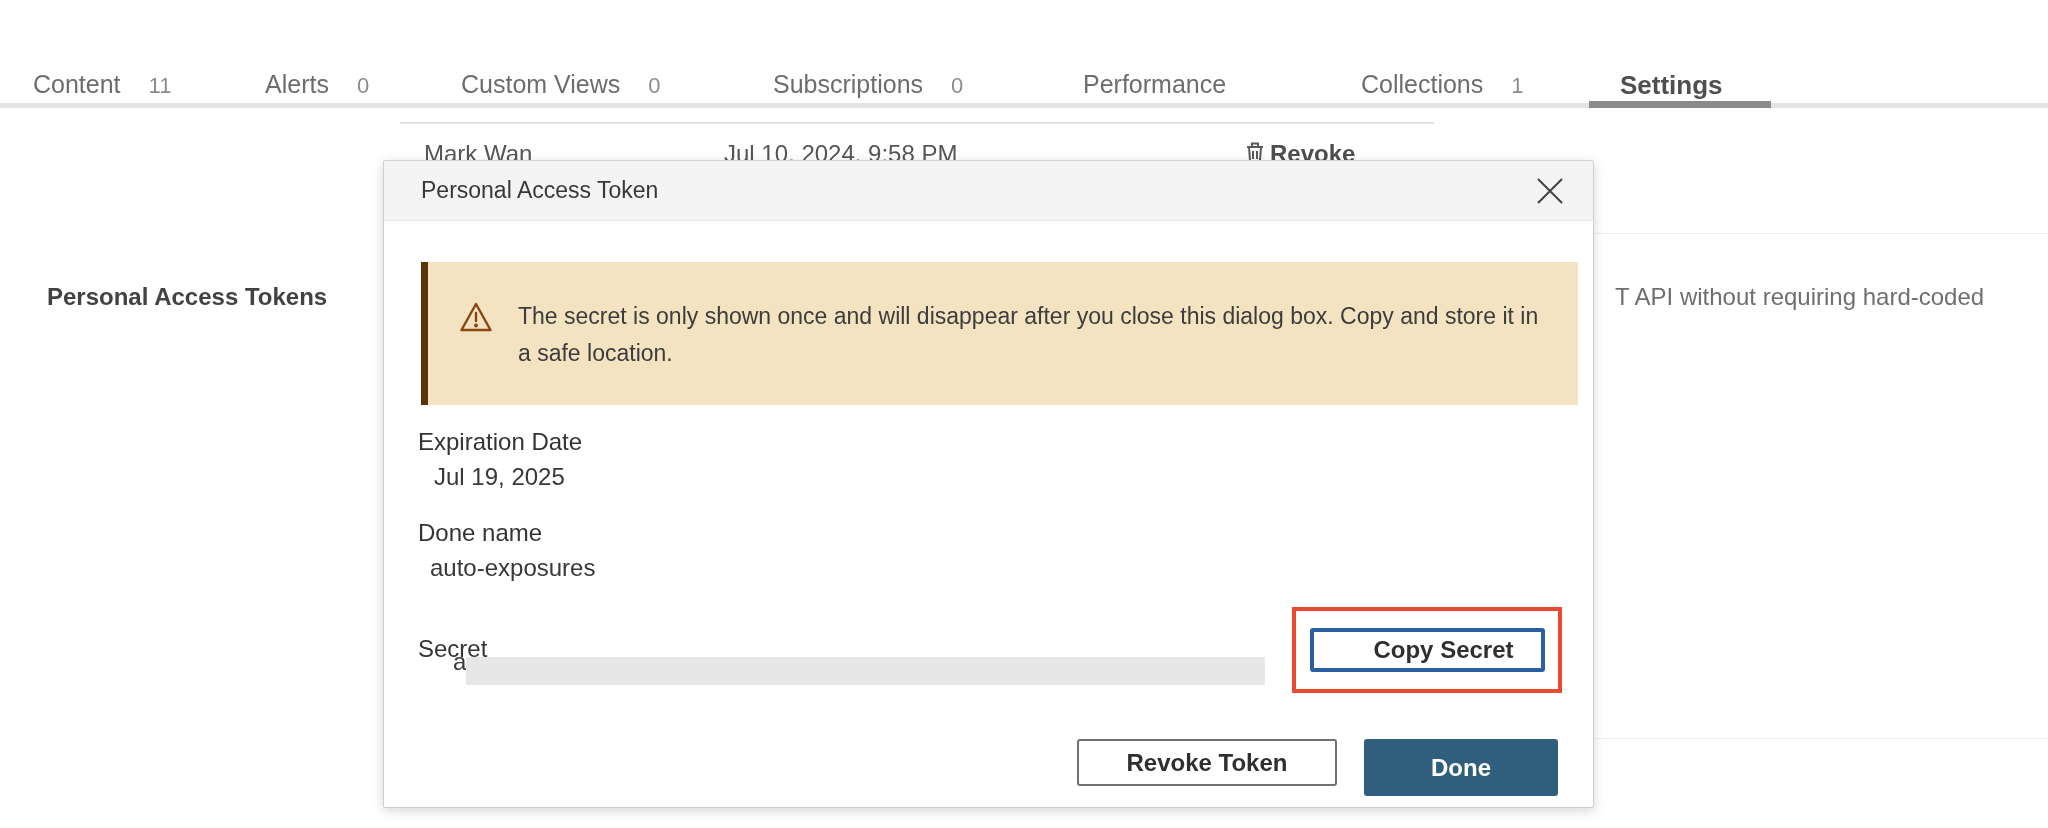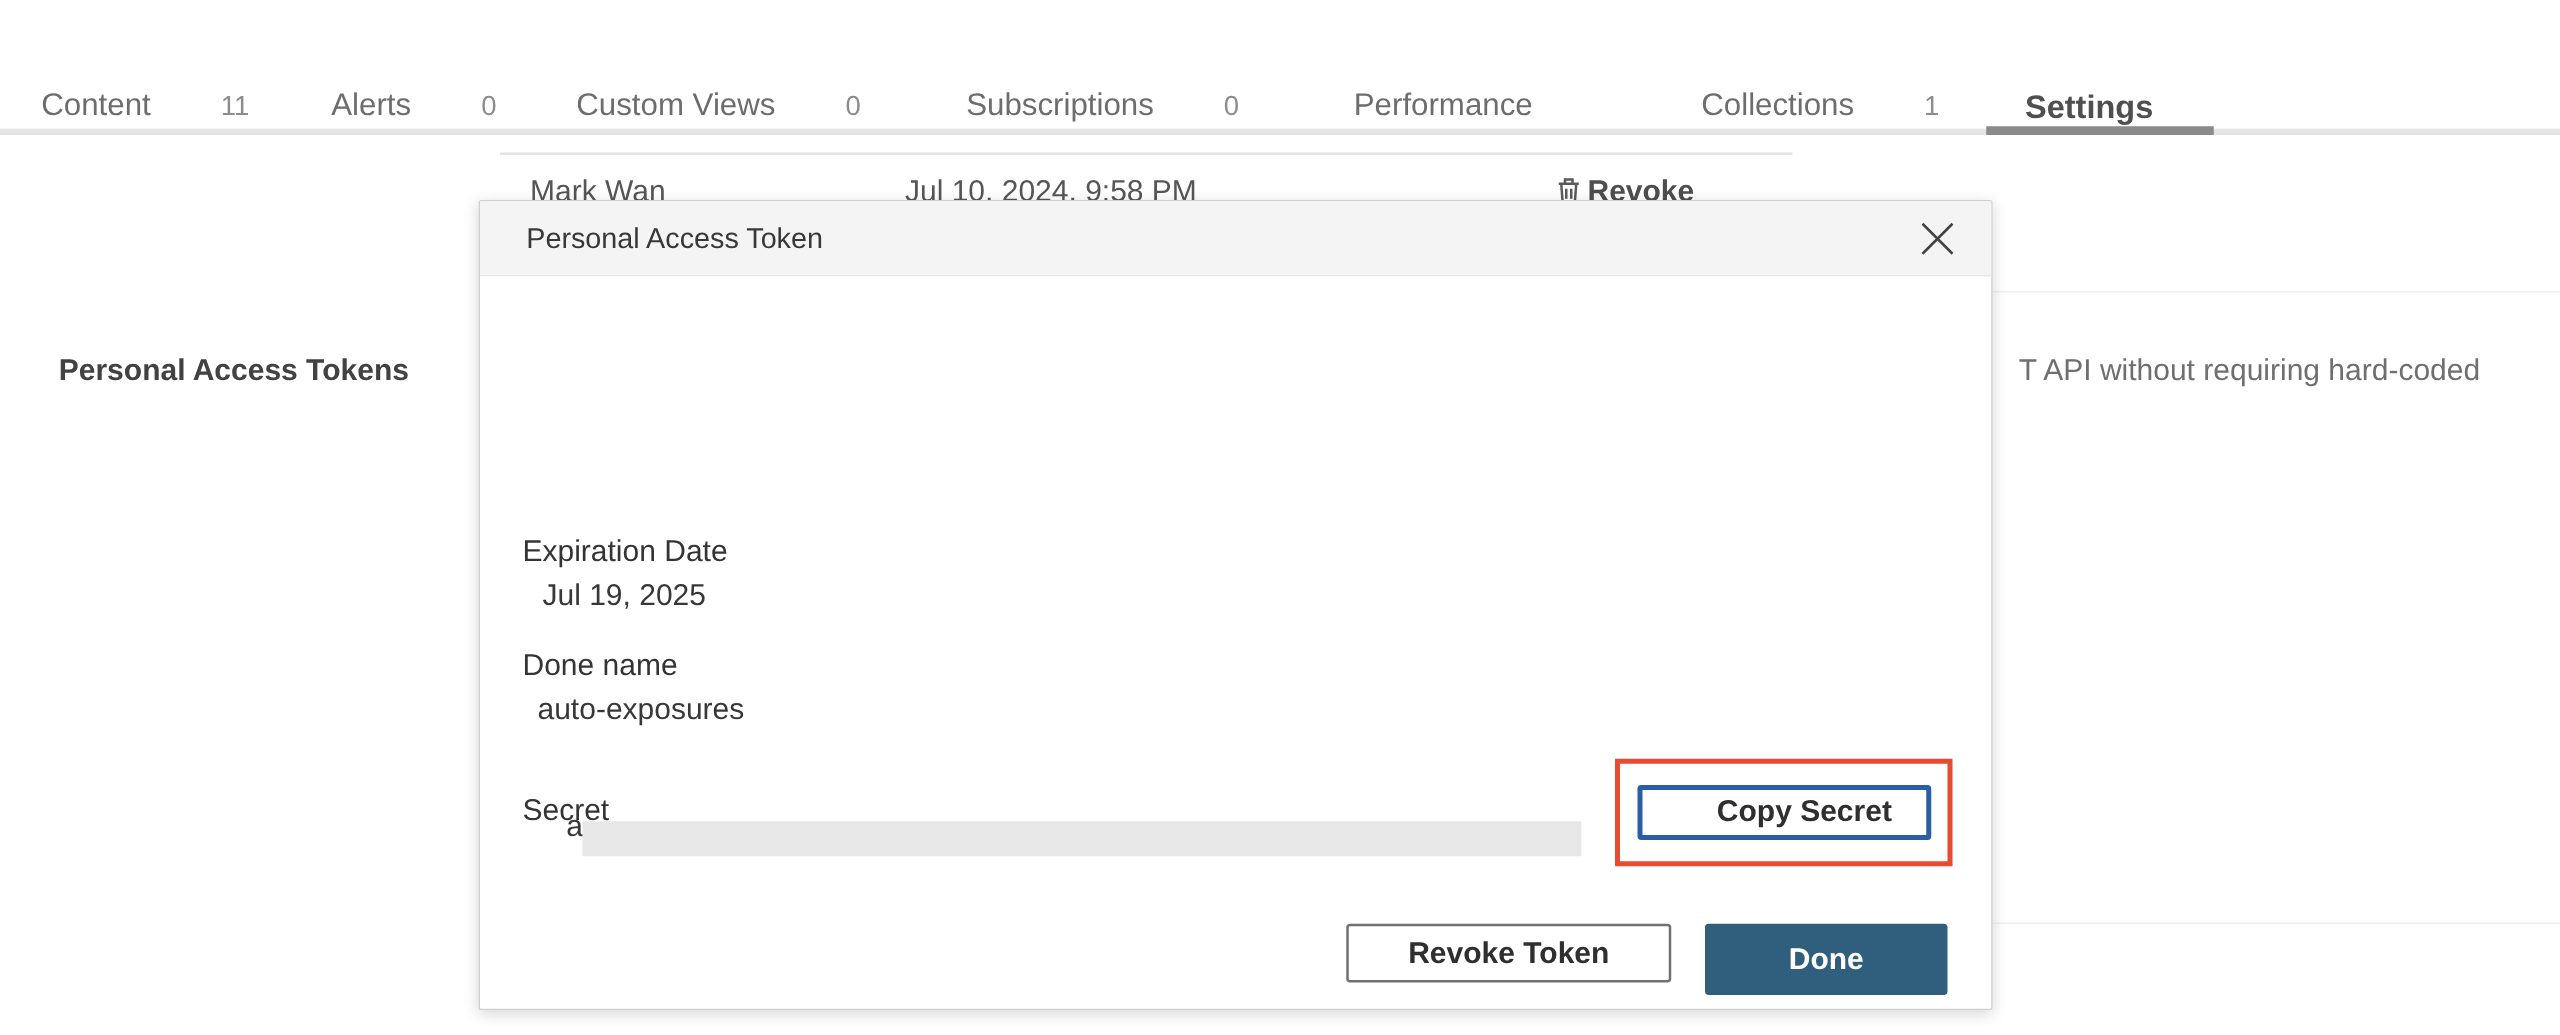--- a/index.html
+++ b/index.html
@@ -3,21 +3,21 @@
 <meta charset="utf-8">
 <style>
   * { margin:0; padding:0; box-sizing:border-box; }
   html,body { width:2048px; height:828px; overflow:hidden; background:#fff;
               font-family:"Liberation Sans", sans-serif; color:#3a3a3a; }
   .stage { position:relative; width:2048px; height:828px; background:#fff; }
 
   
   .tabbar { position:absolute; left:0; top:0; width:2048px; height:108px;
             border-bottom:5px solid #e4e4e4; background:#fff; }
-  .tab { position:absolute; top:70px; display:flex; align-items:baseline; gap:56px;
+  .tab { position:absolute; top:70px; display:flex; align-items:baseline; gap:28px;
          font-size:25px; color:#6d6d6d; cursor:pointer; white-space:nowrap; }
   .tab .tab-count { font-size:22px; color:#8c8c8c; }
   .tab .tab-count:empty { display:none; }
   .tab.active { font-weight:bold; color:#4f4f4f; font-size:26px; }
   .tab-0{left:33px;} .tab-1{left:265px;} .tab-2{left:461px;} .tab-3{left:773px;}
   .tab-4{left:1083px;} .tab-5{left:1361px;} .tab-6{left:1620px;}
   .tab-indicator { position:absolute; left:1589px; bottom:-5px; width:182px; height:7px;
                    background:var(--tab-indicator,#8a8a8a); }
 
   
@@ -132,20 +132,30 @@
       <span class="modal-title">Personal Access Token</span>
     </div>
     <button class="close-btn">
       <span>
         <svg width="28" height="28" viewBox="0 0 28 28" stroke="#424242" stroke-width="2" fill="none">
           <path d="M2 2 L26 26 M26 2 L2 26"></path>
         </svg>
       </span>
     </button>
 
+    <div class="warning-banner">
+      <span class="w-icon">
+        <svg width="34" height="32" viewBox="0 0 34 32" fill="none" stroke="#8a4513" stroke-width="2.4" stroke-linejoin="round">
+          <path d="M17 3 L31.5 29 H2.5 Z"></path>
+          <path d="M17 12 v8" stroke-linecap="round"></path>
+          <circle cx="17" cy="24.5" r="0.8" fill="#8a4513"></circle>
+        </svg>
+      </span>
+      <span class="warning-text">The secret is only shown once and will disappear after you close this dialog box. Copy and store it in a safe location.</span>
+    </div>
 
     <div class="field-label lbl-exp">Expiration Date</div>
     <div class="field-value val-exp">Jul 19, 2025</div>
 
     <div class="field-label lbl-token">Done name</div>
     <div class="field-value val-token">auto-exposures</div>
 
     <div class="field-label lbl-secret">Secret</div>
     <div class="field-value val-secret">a</div>
     <div class="secret-mask"></div>

